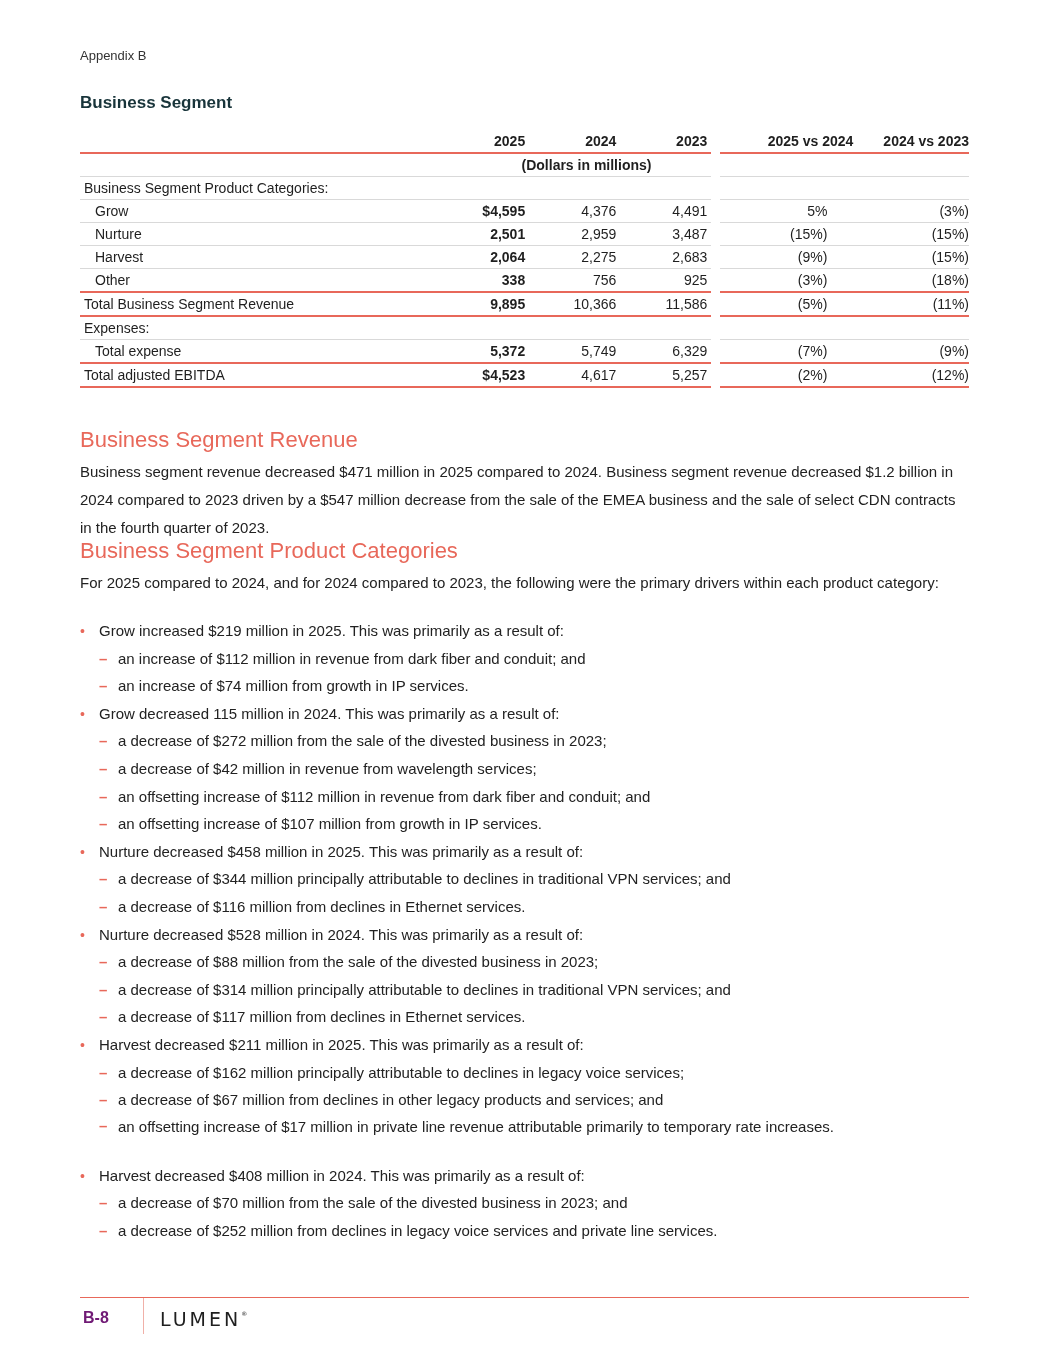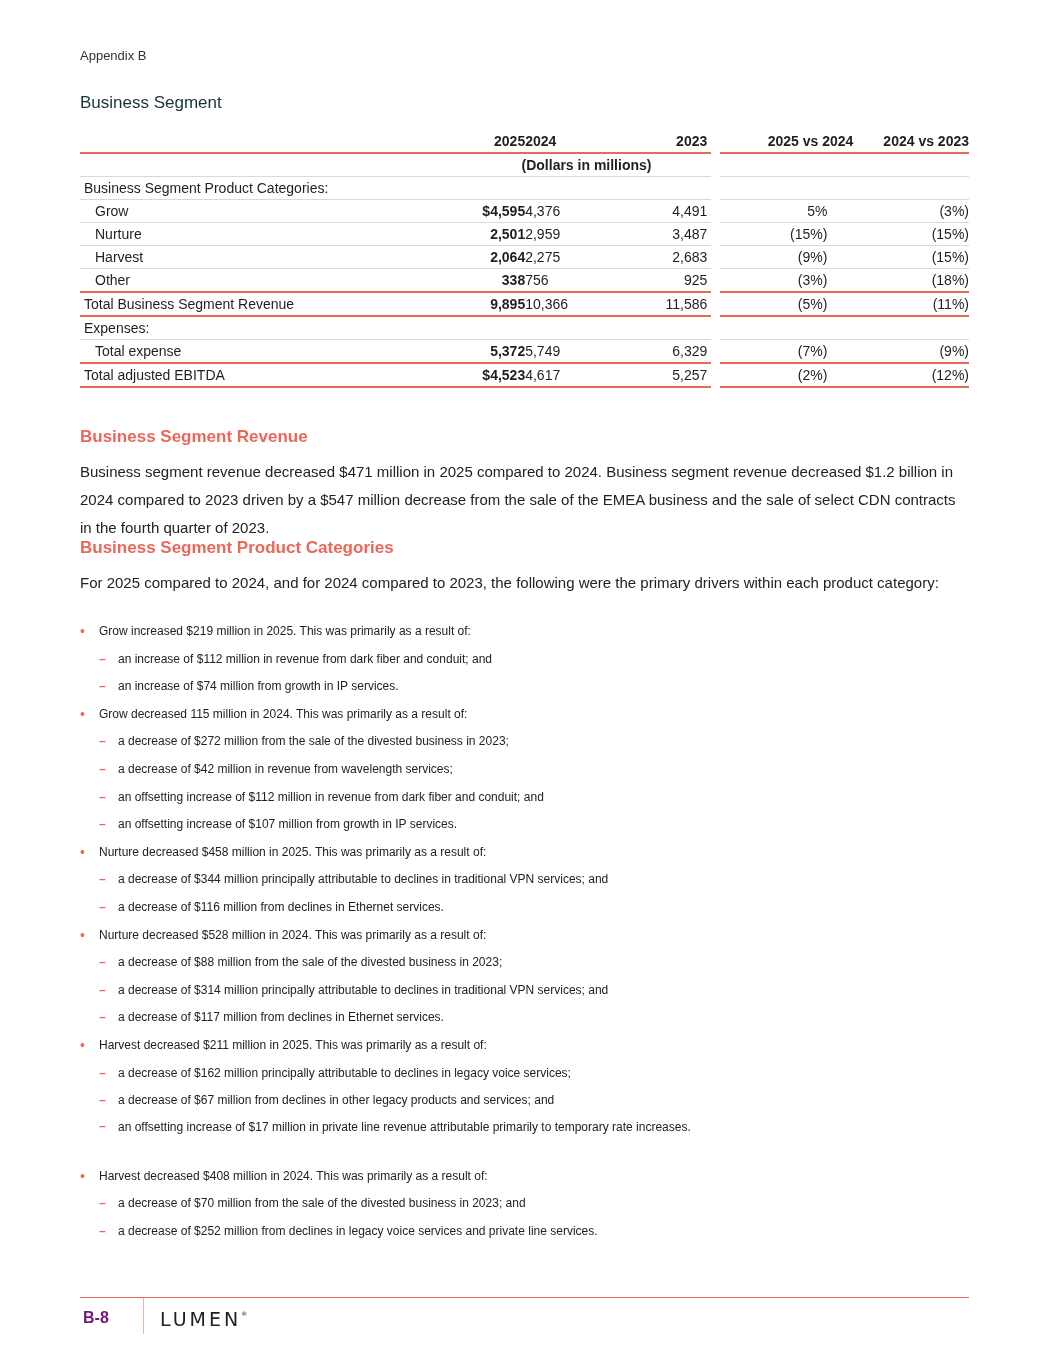--- a/index.html
+++ b/index.html
@@ -1,43 +1,43 @@
 <!DOCTYPE html>
 <html><head>
 <meta charset="utf-8">
 <style>
   html, body { margin: 0; padding: 0; background: #ffffff; }
   body { width: 1048px; height: 1365px; position: relative; overflow: hidden;
          font-family: "Liberation Sans", "DejaVu Sans", sans-serif; color: #1f1f1f; }
   .page { position: absolute; left: 80px; top: 0; width: 889px; }
   .appendix { position: absolute; top: 48px; left: 0; font-size: 13px; color: #333; }
-  .sec-title { position: absolute; top: 93px; left: 0; font-size: 17px; font-weight: normal; color: #18343a; }
+  .sec-title { position: absolute; top: 93px; left: 0; font-size: 17px; font-weight: bold; color: #18343a; }
 
   
   .fin-table { position: absolute; top: 130px; left: 0; width: 889px; border-collapse: collapse; font-size: 14px; }
   .fin-table td { padding: 0; height: 22px; line-height: 22px; white-space: nowrap; }
   .fin-table .hdr td { font-weight: bold; font-size: 14px; }
   .c-label { width: 383px; padding-left: 4px !important; margin-left: 28px; }
   .c-y1 { width: 66px; text-align: right; font-weight: bold; }
-  .c-y2 { width: 97px; text-align: left; }
+  .c-y2 { width: 97px; text-align: right; }
   .c-y3 { width: 97px; text-align: right; padding-right: 4px !important; }
   .c-gap { width: 10px; }
   .c-p1 { width: 113px; text-align: right; padding-right: 2px !important; }
   .c-p2 { width: 117px; text-align: right; }
   .indent { padding-left: 15px !important; }
   .center { text-align: center; }
   .b-gray td:not(.c-gap) { border-bottom: 1px solid #d9d9d9; }
   .b-red td:not(.c-gap) { border-bottom: 2px solid #e8685a; }
   .redline { border-bottom: 2px solid #e8685a; }
   .pct-center-fix { padding-right: 28px !important; }
 
-  .h2 { position: absolute; left: 0; font-size: 17px; font-weight: bold; color: #e8685a; }
+  .h2 { position: absolute; left: 0; font-size: 22px; font-weight: normal; color: #e8685a; }
   .para { position: absolute; left: 0; width: 889px; font-size: 15px; line-height: 28px; color: #222; }
 
-  .bullets { position: absolute; left: 0; top: 620px; width: 889px; font-size: 12px; color: #222; }
+  .bullets { position: absolute; left: 0; top: 620px; width: 889px; font-size: 15px; color: #222; }
   .b1 { position: relative; padding-left: 19px; height: 27.6px; line-height: 22px; }
   .b1::before { content: "\2022"; position: absolute; left: 0; color: #e8685a; font-size: 14px; }
   .b2 { position: relative; padding-left: 38px; line-height: 22px; min-height: 27.6px; }
   .b2 .dash { position: absolute; left: 19px; top: 0; color: #e8685a; font-weight: bold; }
   .b2.tall { min-height: 48px; line-height: 20.5px; }
   .b2.tall .dash { top: -1px; }
   .b2.tall .txt { display: block; width: 760px; }
 
   .footer-line { position: absolute; top: 1297px; left: 80px; width: 889px; height: 1px; background: #e8685a; }
   .footer-sep { position: absolute; top: 1298px; left: 143px; width: 1px; height: 36px; background: #f0b0a8; }

